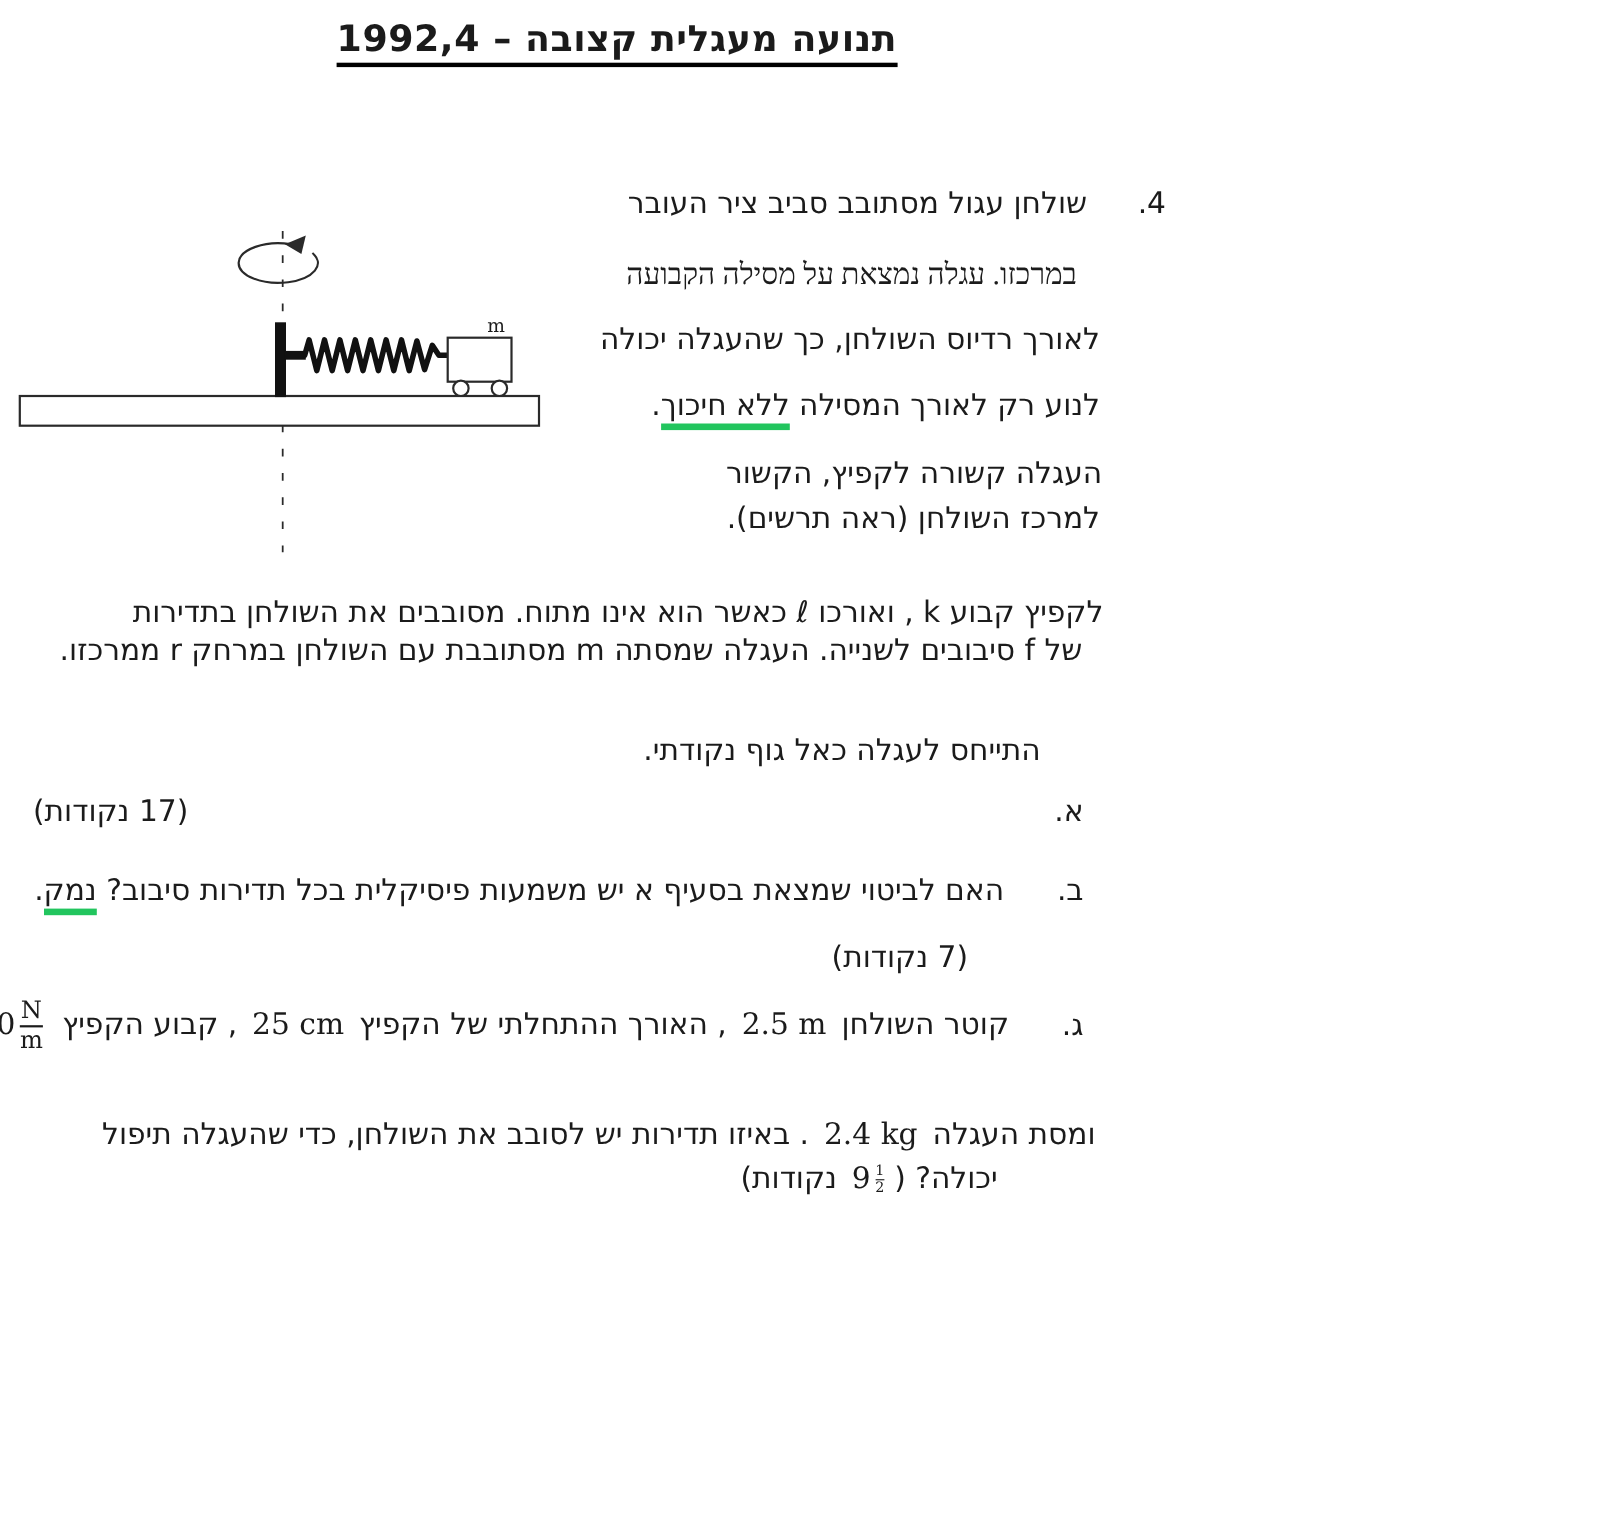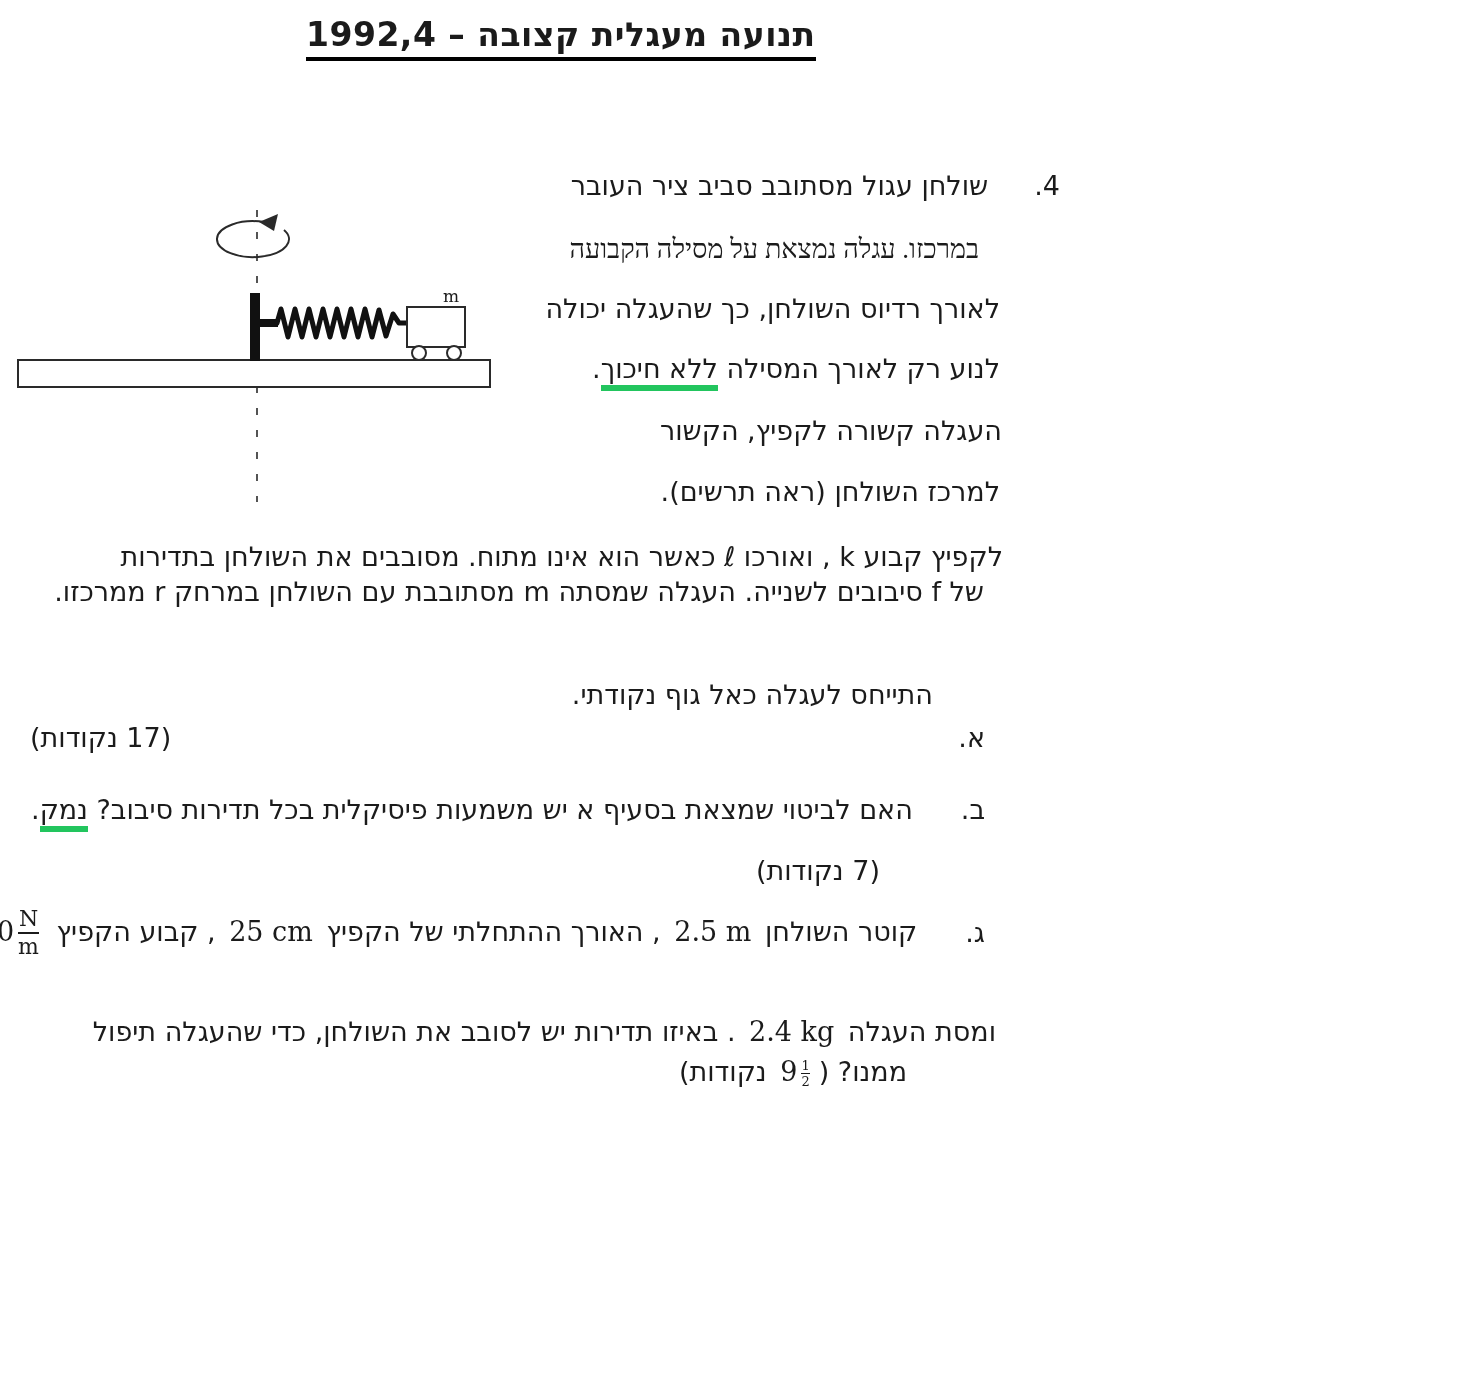--- a/index.html
+++ b/index.html
@@ -57,25 +57,25 @@
 
 <div class="abs rtl hline" style="top:170px;right:414px;">
   <span class="qnum">4.</span><span>שולחן עגול מסתובב סביב ציר העובר</span>
 </div>
 <div class="abs rtl hline" style="top:233px;right:495px;font-family:Liberation Serif, serif;">במרכזו. עגלה נמצאת על מסילה הקבועה</div>
 <div class="abs rtl hline" style="top:293px;right:474px;">לאורך רדיוס השולחן, כך שהעגלה יכולה</div>
 <div class="abs rtl hline" style="top:353px;right:474px;">
   <span>לנוע רק לאורך המסילה </span><span class="ul">ללא חיכוך</span><span>.</span>
 </div>
 <div class="abs rtl hline" style="top:415px;right:472px;">העגלה קשורה לקפיץ, הקשור</div>
-<div class="abs rtl hline" style="top:476px;right:474px;">למרכז השולחן (ראה תרשים).</div>
+<div class="abs rtl hline" style="top:456px;right:474px;">למרכז השולחן (ראה תרשים).</div>
 
 <div class="abs rtl hline" style="top:541px;right:471px;margin-left:28px;">לקפיץ קבוע k , ואורכו ℓ כאשר הוא אינו מתוח. מסובבים את השולחן בתדירות</div>
 <div class="abs rtl hline" style="top:576px;right:490px;text-align:right;">של f סיבובים לשנייה. העגלה שמסתה m מסתובבת עם השולחן במרחק r ממרכזו.</div>
-<div class="abs rtl hline" style="top:667px;right:541px;margin-top:12px;">התייחס לעגלה כאל גוף נקודתי.</div>
+<div class="abs rtl hline" style="top:667px;right:528px;">התייחס לעגלה כאל גוף נקודתי.</div>
 
 <div class="abs rtl hline item" style="top:722px;right:489px;left:30px;">
   <span class="imark">א.</span>
   <span class="ipoints">(17 נקודות)</span>
 </div>
 
 <div class="abs rtl hline item" style="top:794px;right:489px;left:30px;">
   <span class="imark">ב.</span>
   <span>
     <span>האם לביטוי שמצאת בסעיף א יש משמעות פיסיקלית בכל תדירות סיבוב? </span><span class="ul">נמק</span><span>.</span>
@@ -92,18 +92,18 @@
           <span class="fden">m</span>
         </span></span>
   </span>
 </div>
 
 <div class="abs rtl hline" style="top:1016px;right:478px;">
   <span>ומסת העגלה </span><span class="num">2.4 kg</span><span> . באיזו תדירות יש לסובב את השולחן, כדי שהעגלה תיפול</span>
 </div>
 
 <div class="abs rtl hline" style="top:1056px;right:567px;">
-  <span>ממנו? (</span><span class="num" dir="ltr"><span>9</span><span class="vfrac small">
+  <span>יכולה? (</span><span class="num" dir="ltr"><span>9</span><span class="vfrac small">
         <span class="fnum">1</span>
         <span class="fbar"></span>
         <span class="fden">2</span>
       </span></span><span> נקודות)</span>
 </div>
 
 </body></html>

